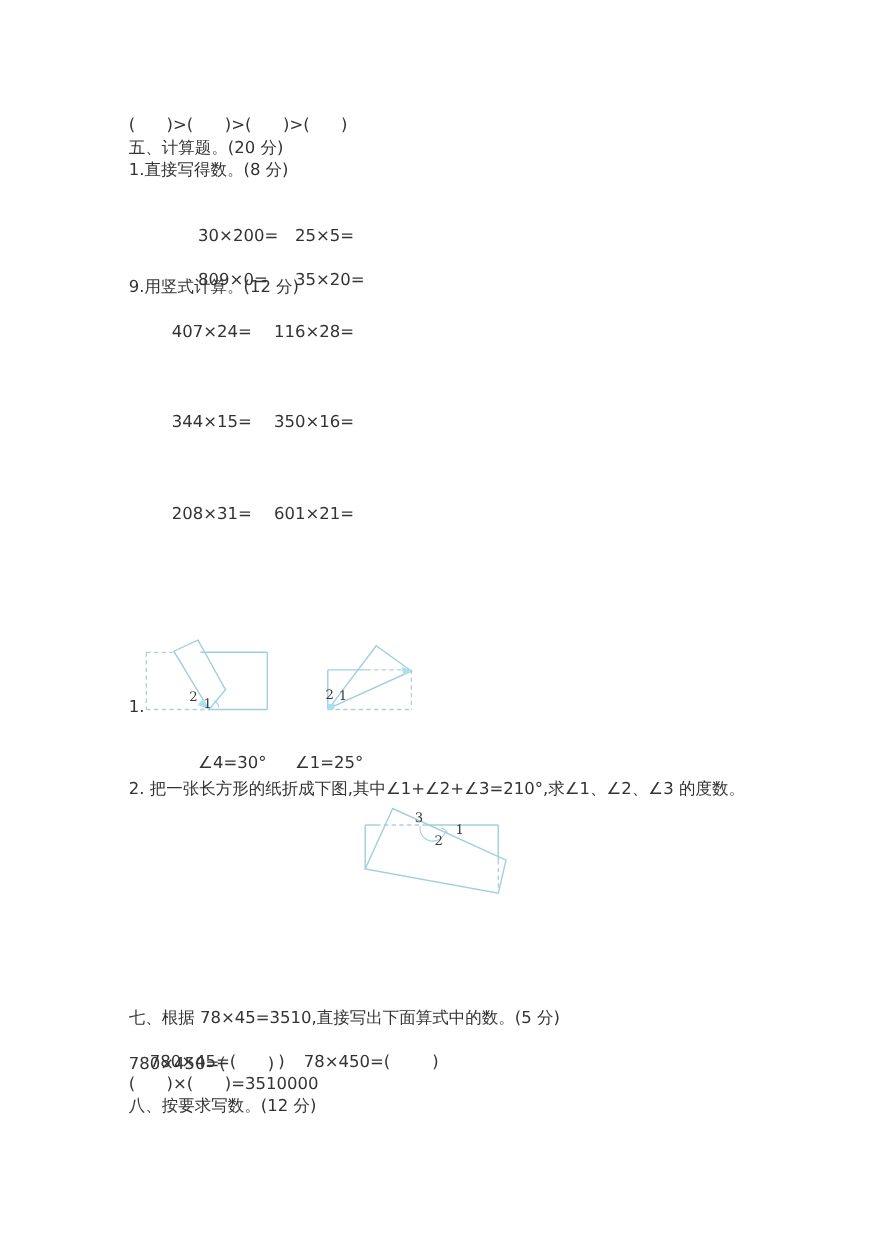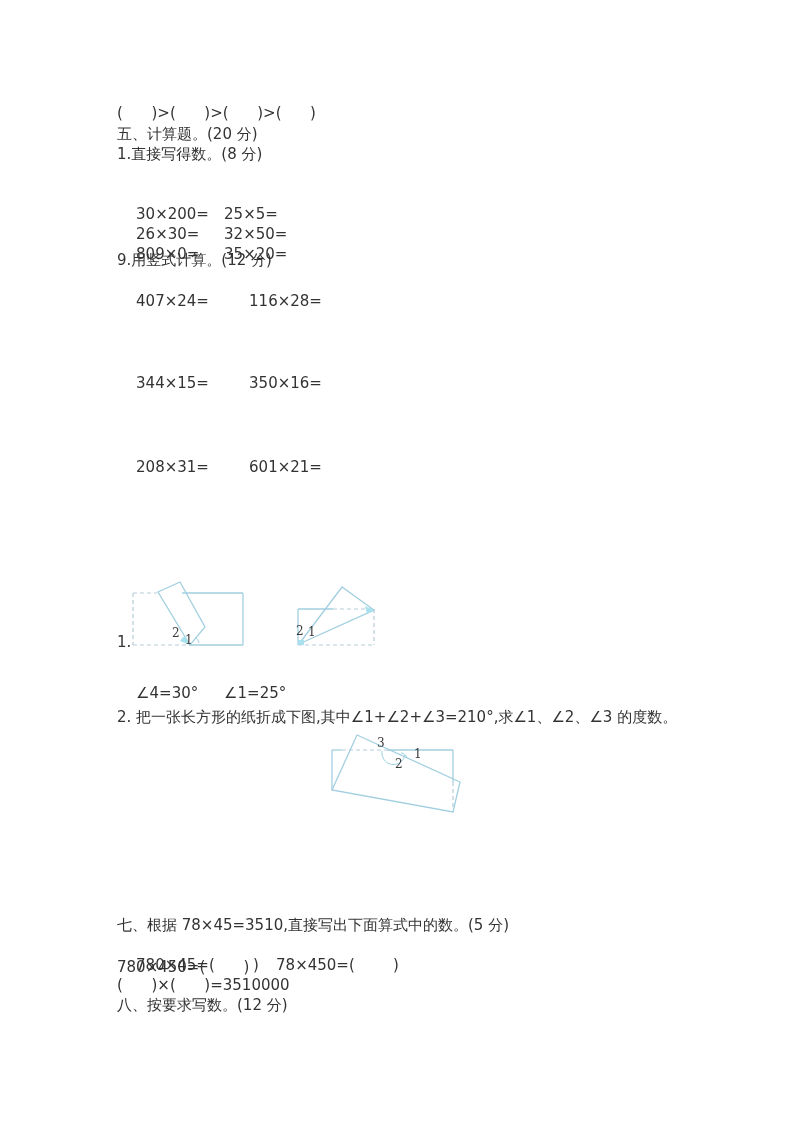--- a/index.html
+++ b/index.html
@@ -14,22 +14,22 @@
   .line{
     position:absolute;
     left:117px;
     font-size:15px;
     line-height:20px;
     white-space:pre;
     color:#333333;
   }
   .col{display:inline-block;white-space:pre;vertical-align:top;}
   .w140{width:140px;}
-  .w113{width:113px;}
-  .w88{width:88px;}
+  .w113{width:113px;text-align:center;}
+  .w88{width:88px;margin-left:44px;}
   .blank{
     display:inline-block;
     width:32px;height:14px;
     border-bottom:2px solid #66d9e8;
     vertical-align:baseline;
   }
   svg{position:absolute;overflow:visible;}
   svg text{
     font-family:"DejaVu Serif","Liberation Serif",serif;
     font-size:12px;fill:#3a3a3a;
@@ -44,23 +44,20 @@
 
 <div class="page">
 
   <div class="line" style="top:103px">(      )&gt;(      )&gt;(      )&gt;(      )</div>
 
   <div class="line" style="top:124px">五、计算题。(20 分)</div>
   <div class="line" style="top:144px">1.直接写得数。(8 分)</div>
 
   <div class="line" style="top:184px">
     <span class="col w88">30×200=</span><span class="col">25×5=</span>
-  </div>
-  <div class="line" style="top:204px">
-    <span class="col w88">26×30=</span><span class="col">32×50=</span>
   </div>
   <div class="line" style="top:224px">
     <span class="col w88">809×0=</span><span class="col">35×20=</span>
   </div>
 
   <div class="line" style="top:250px">9.用竖式计算。(12 分)</div>
 
   <div class="line" style="top:271px">
     <span class="col w113">407×24=</span><span class="col">116×28=</span>
   </div>

